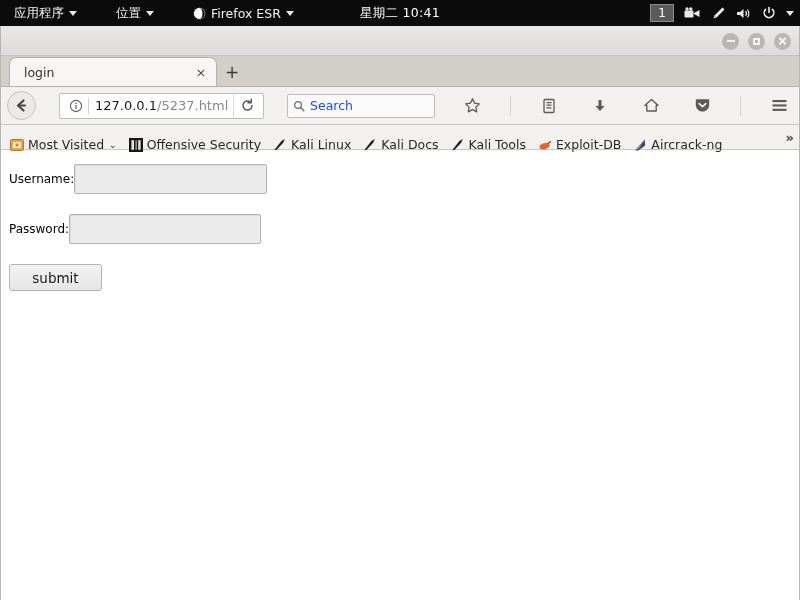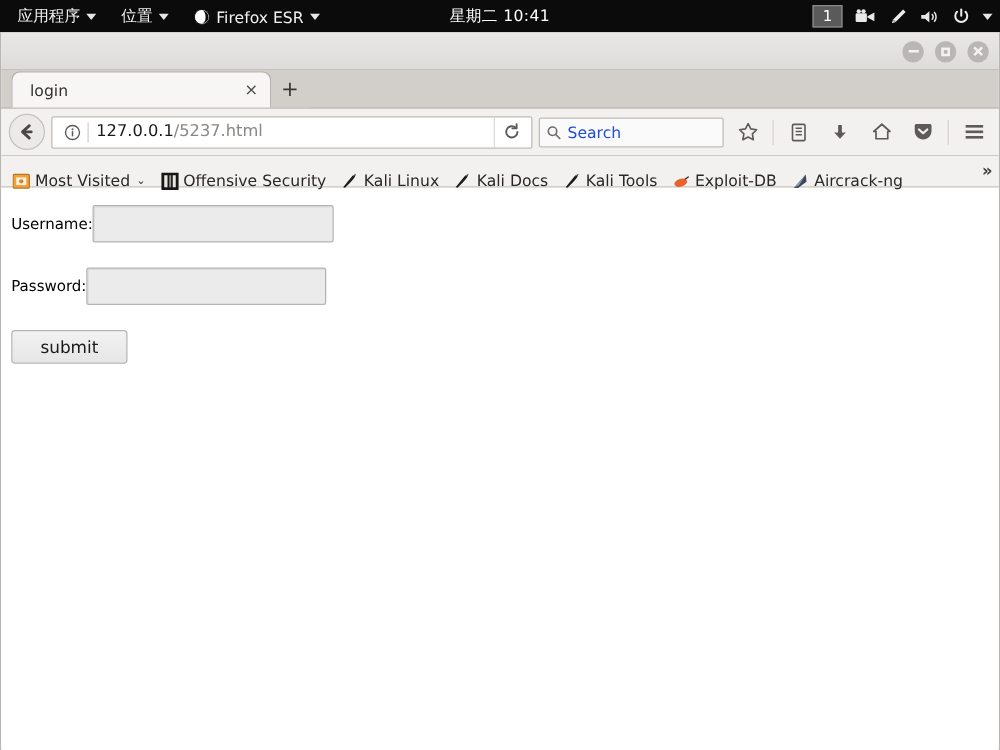--- a/index.html
+++ b/index.html
@@ -15,21 +15,21 @@
   .panel {
     position: absolute; top: 0; left: 0; width: 800px; height: 26px;
     background: #0b0b0b; color: #ffffff;
     display: flex; align-items: center;
     font-size: 12.5px;
   }
   .panel-item {
     display: flex; align-items: center; gap: 5px;
     height: 26px; padding: 0 10px; color: #f2f2f2; white-space: nowrap;
   }
-  .panel-left { display: flex; align-items: center; padding-left: 4px; }
+  .panel-left { display: flex; align-items: center; padding-left: 4px; gap: 19px; }
   .panel-center {
     position: absolute; left: 0; right: 0; top: 0; height: 26px;
     display: flex; align-items: center; justify-content: center;
     pointer-events: none;
   }
   .panel-clock { font-size: 12.5px; color: #ffffff; pointer-events: auto; letter-spacing: .3px; }
   .panel-right {
     position: absolute; right: 6px; top: 0; height: 26px;
     display: flex; align-items: center; gap: 10px;
   }
@@ -90,21 +90,21 @@
   .newtab {
     width: 30px; height: 29px; display: flex; align-items: center;
     justify-content: center; font-size: 17px; color: #3a3735;
     background: #d2cfcb;
   }
 
   
   .navbar {
     height: 38px; background: #f3f1ef;
     border-bottom: 1px solid #cdc9c5;
-    display: flex; align-items: center; padding: 0 6px; gap: 5px;
+    display: flex; align-items: center; padding: 0 6px; gap: 23px;
   }
   .navbtn {
     width: 28px; height: 28px; display: flex; align-items: center;
     justify-content: center; flex: none;
   }
   .backbtn {
     width: 29px; height: 29px; border-radius: 50%;
     background: #eceae8; border: 1px solid #c6c2be;
     display: flex; align-items: center; justify-content: center; flex: none;
   }

